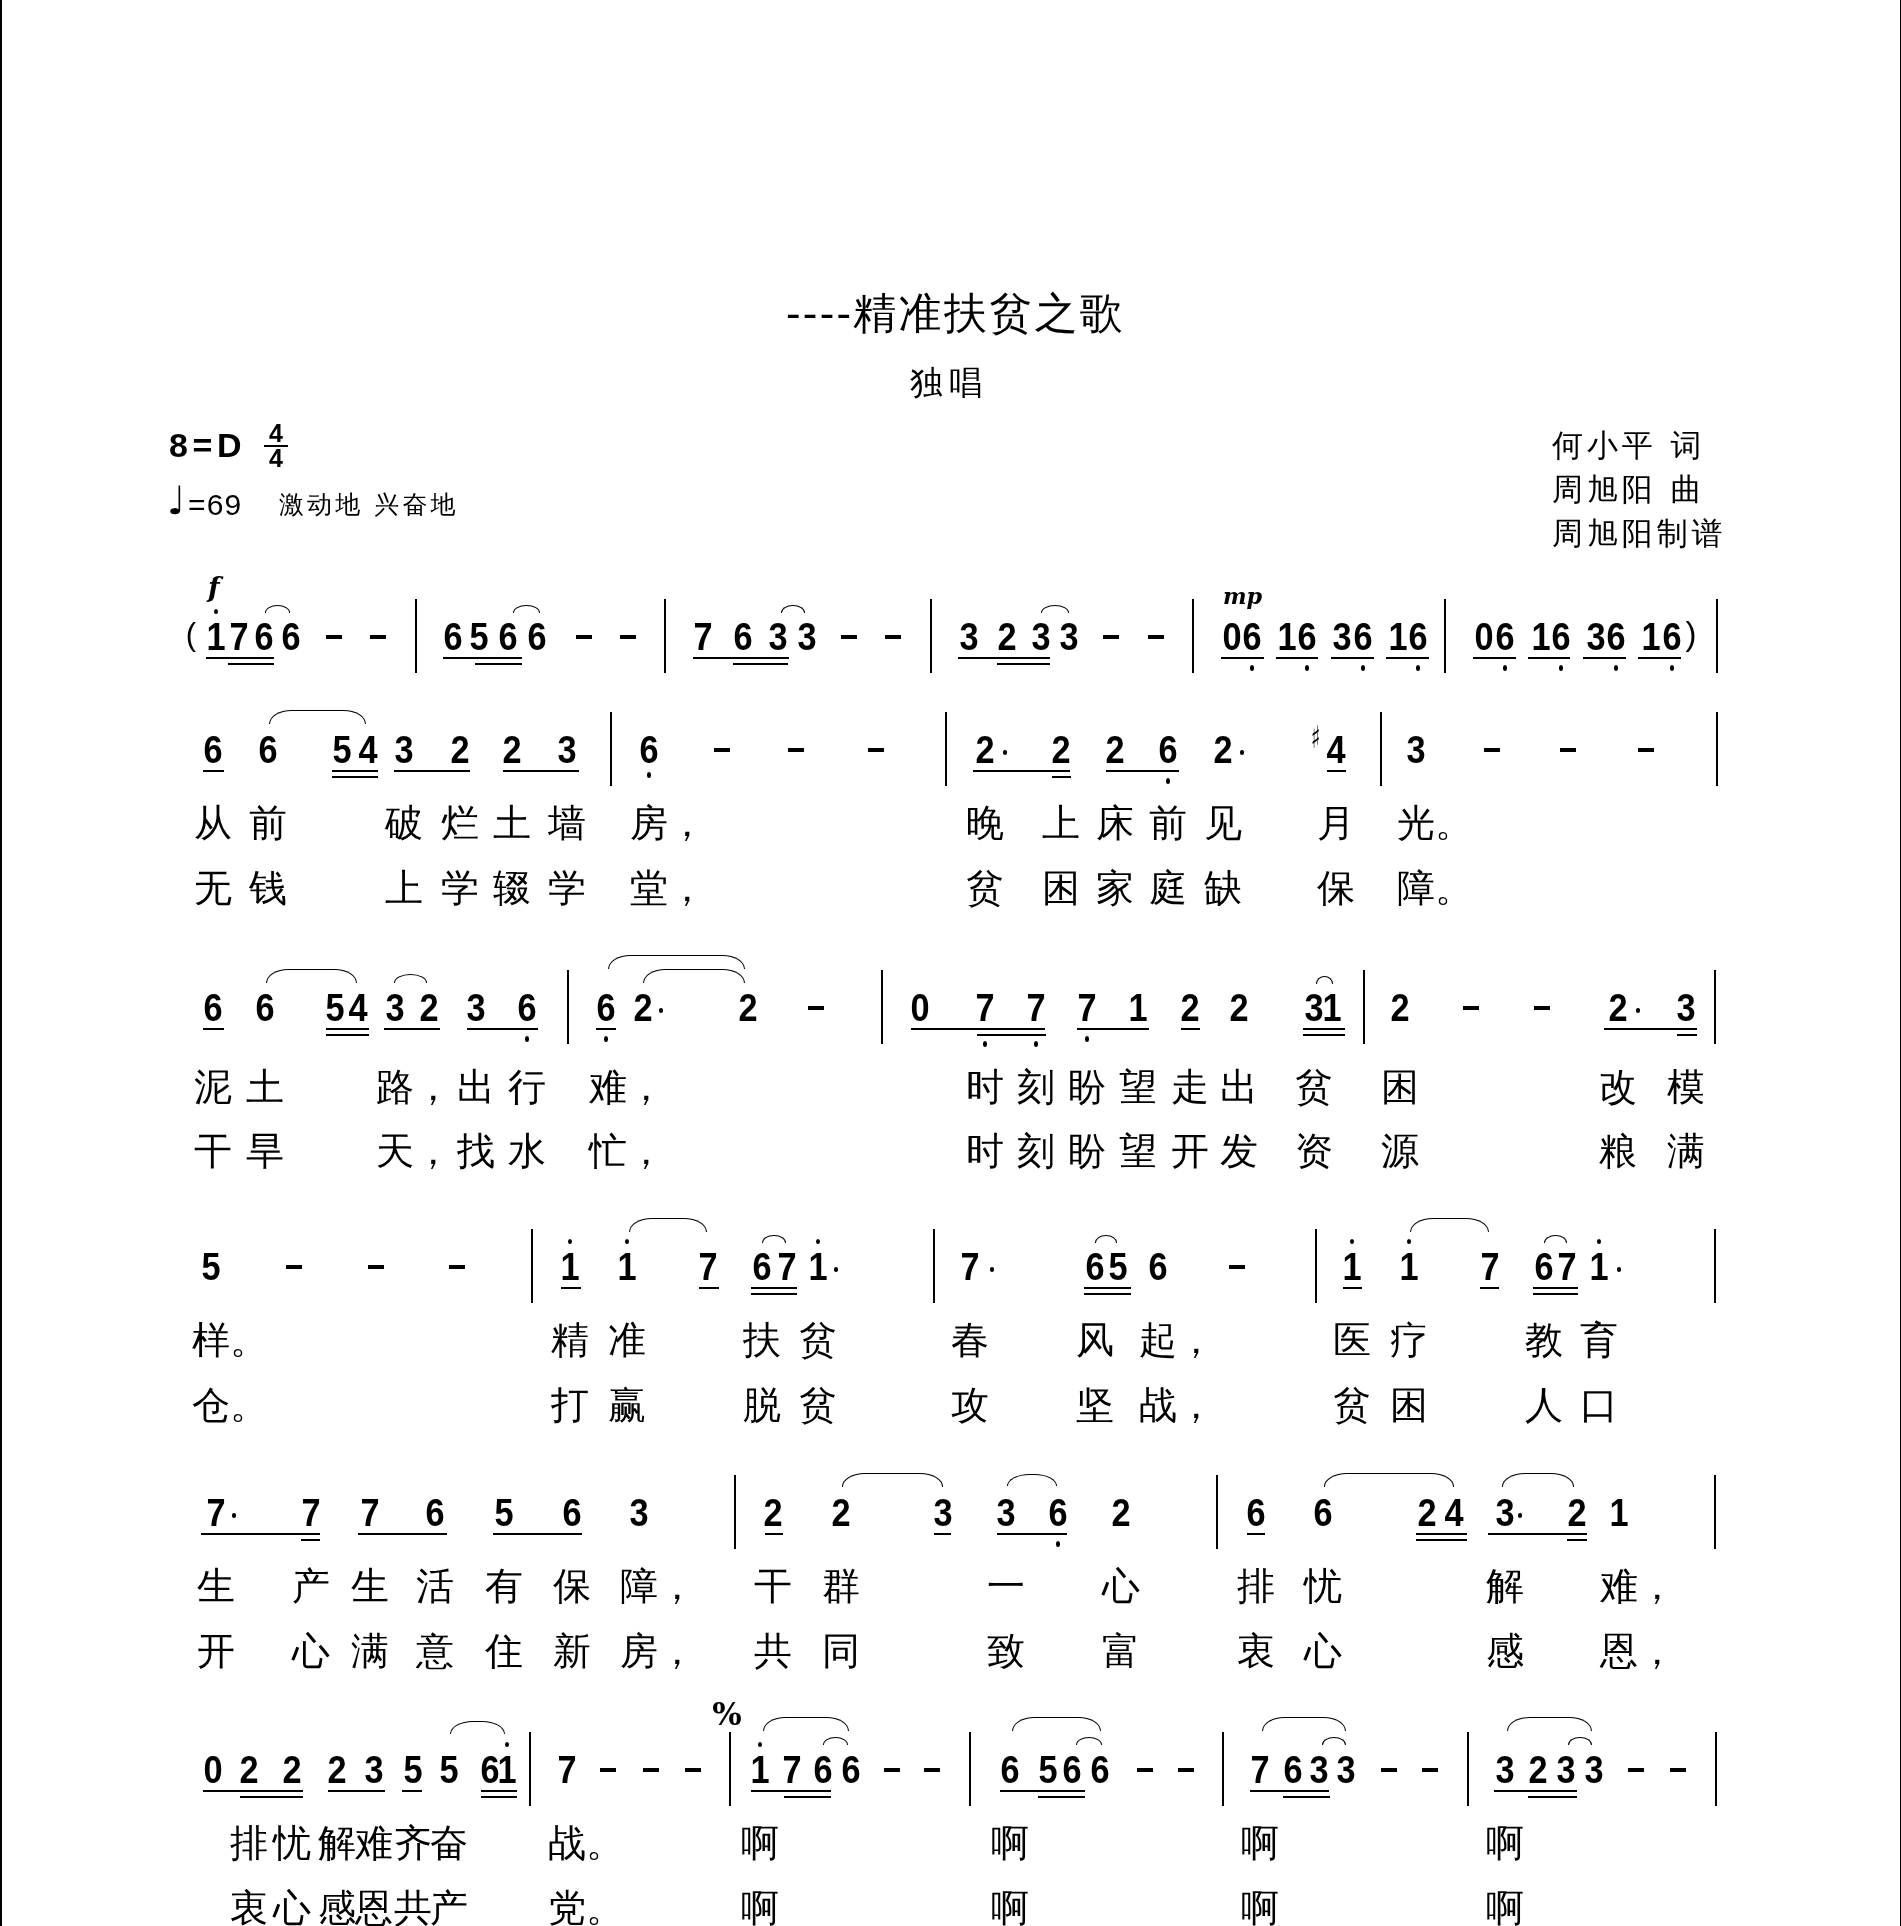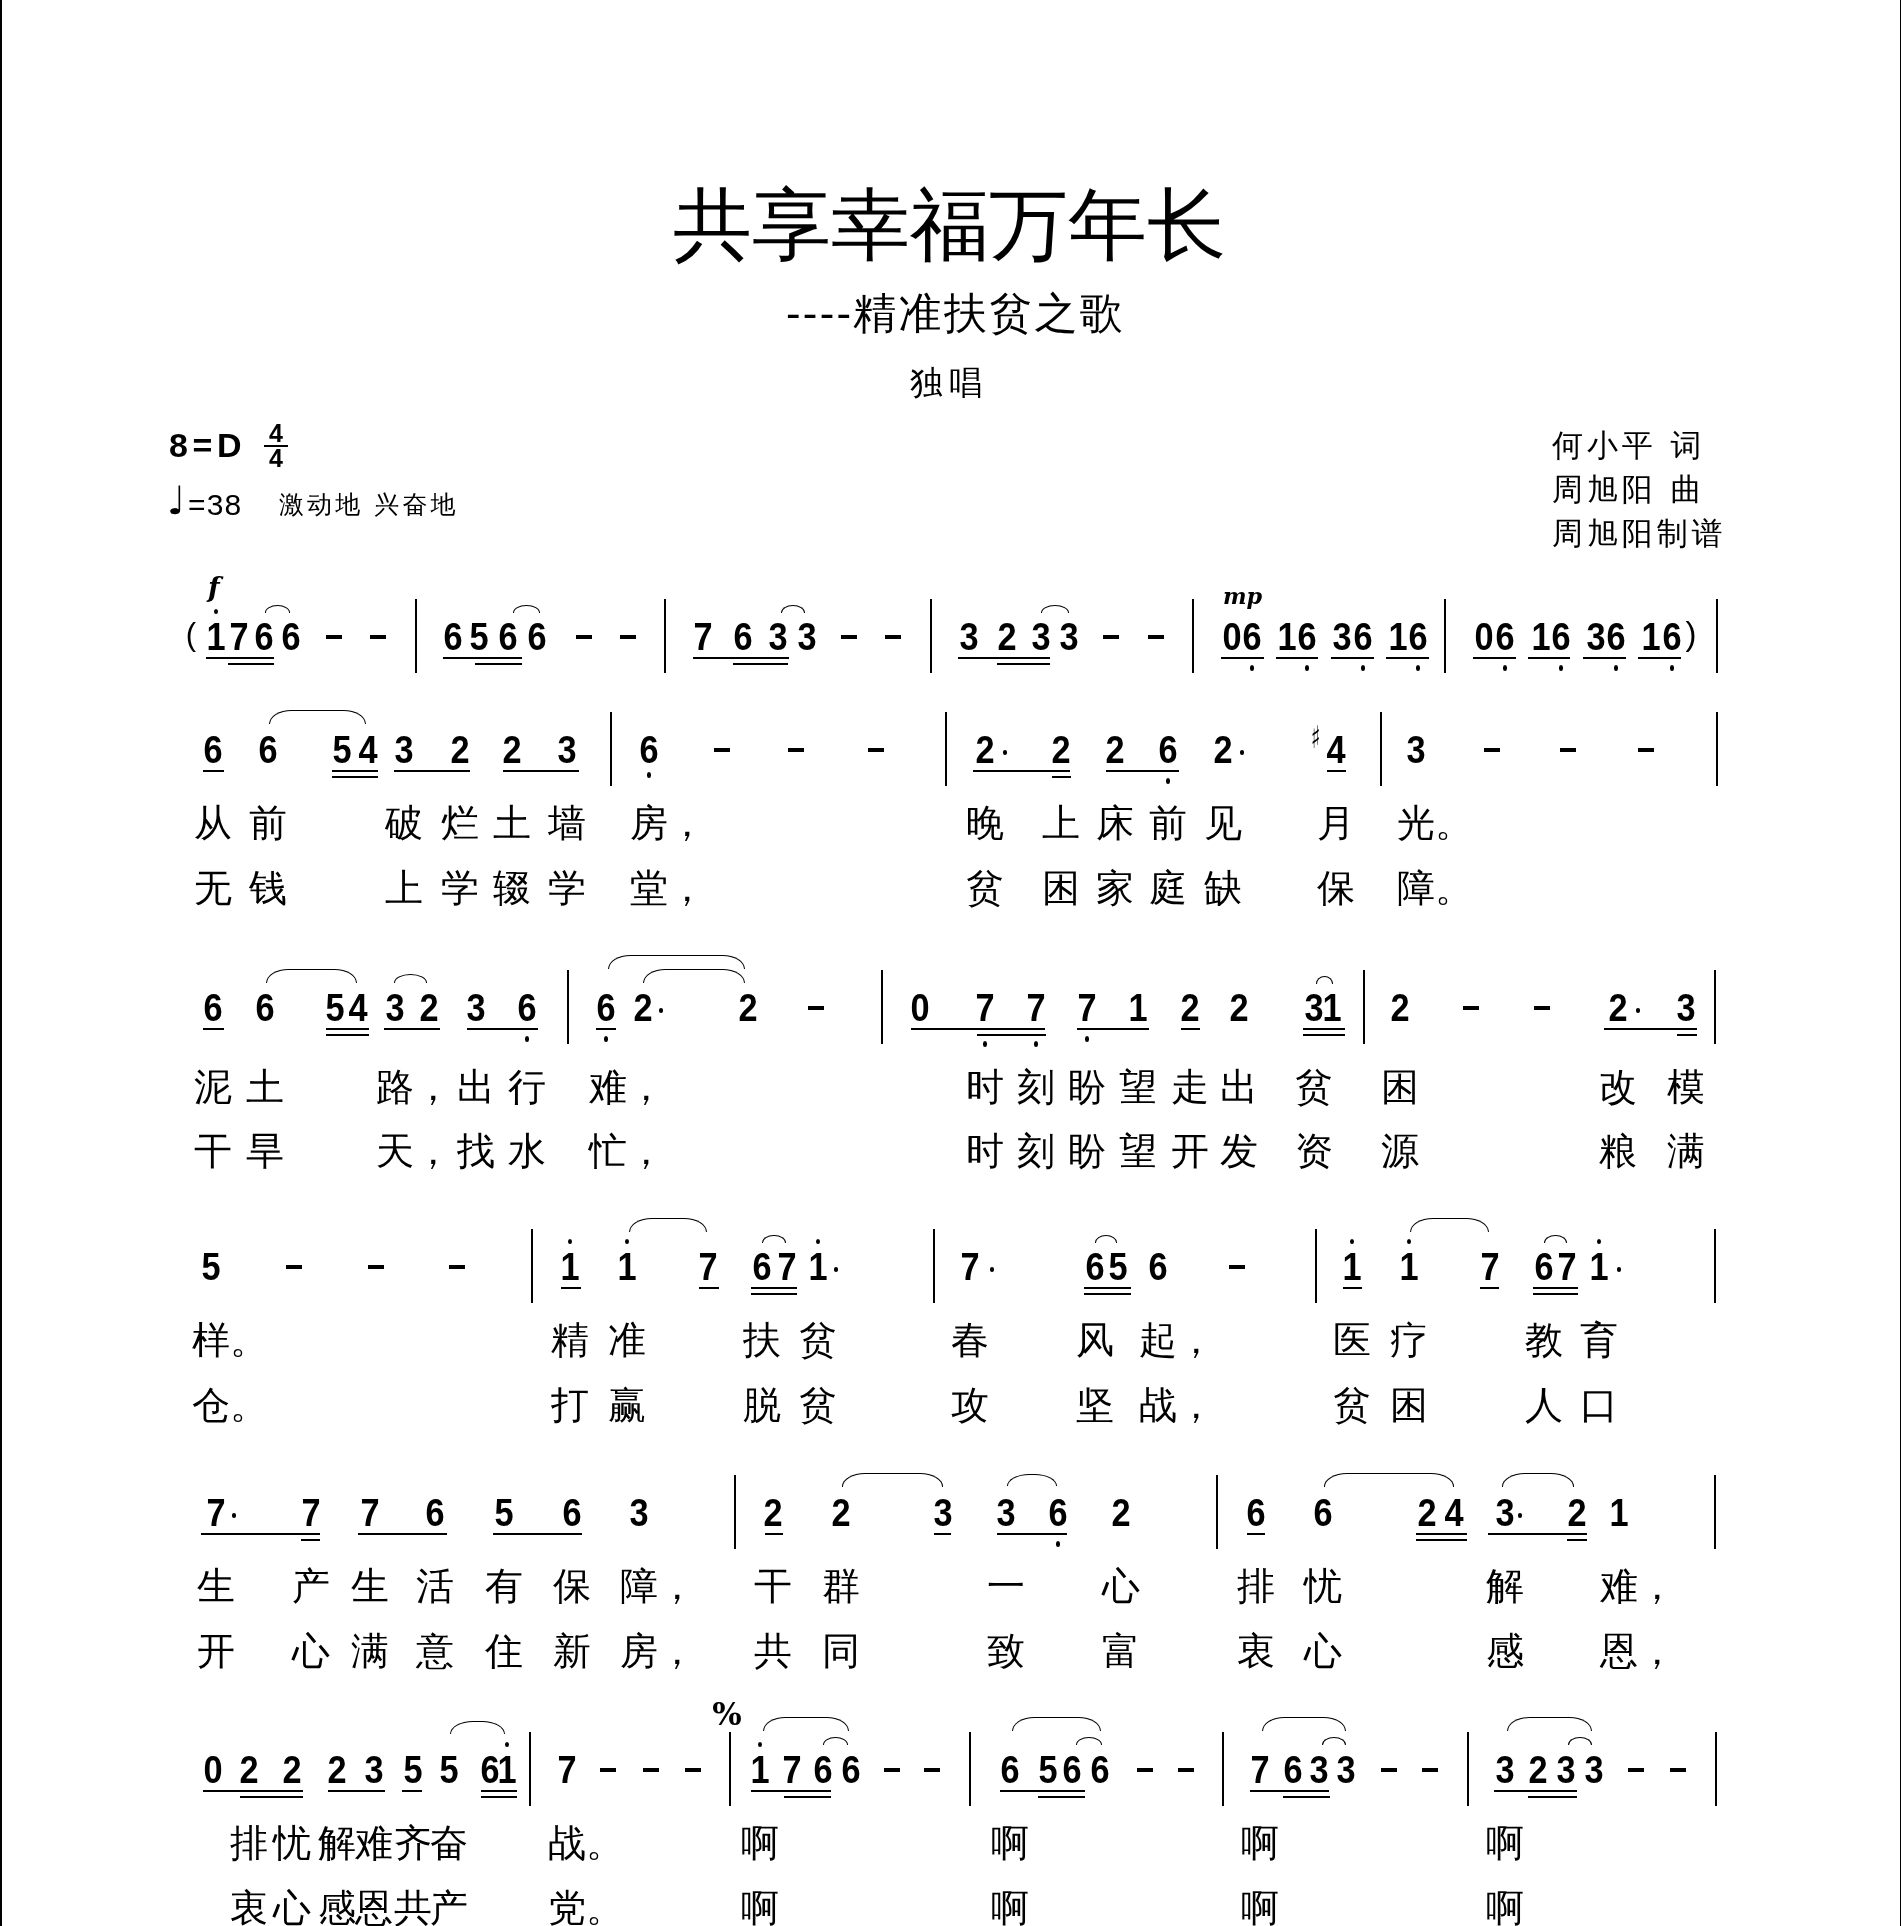--- a/index.html
+++ b/index.html
@@ -38,29 +38,28 @@
 .dyn{position:absolute;font-style:italic;font-weight:bold;font-family:"DejaVu Serif",serif;line-height:1;white-space:nowrap}
 .segno{position:absolute;font:bold 31px/1 "DejaVu Serif",serif;transform:translateX(-50%)}
 </style>
 </head>
 <body>
 
 <div id="page">
 <div class="frame-l"></div>
 <div class="frame-r"></div>
 
-<div class="abs title">共享幸福万年长</div>
 <div class="abs subtitle">----精准扶贫之歌</div>
 <div class="abs perf">独唱</div>
 <div class="abs key">8=D</div>
 <div class="abs ts" style="top:421px">4</div>
 <div class="ts-bar"></div>
 <div class="abs ts" style="top:446px">4</div>
 <div class="abs tempo-note">♩</div>
-<div class="abs tempo-bpm">=38</div>
+<div class="abs tempo-bpm">=69</div>
 <div class="abs tempo-expr">激动地 兴奋地</div>
 <div class="abs credit" style="top:430px">何小平 词</div>
 <div class="abs credit" style="top:474px">周旭阳 曲</div>
 <div class="abs credit" style="top:518px">周旭阳制谱</div>
 
 <div class="sys" style="top:622px">
 <span class="dyn" style="left:208px;top:-48px;font-size:27px">f</span>
 <span class="dyn" style="left:1223px;top:-37px;font-size:22.3px">mp</span>
 <span class="n par" style="left:191px">(</span>
 <span class="n" style="left:216px">1</span>

